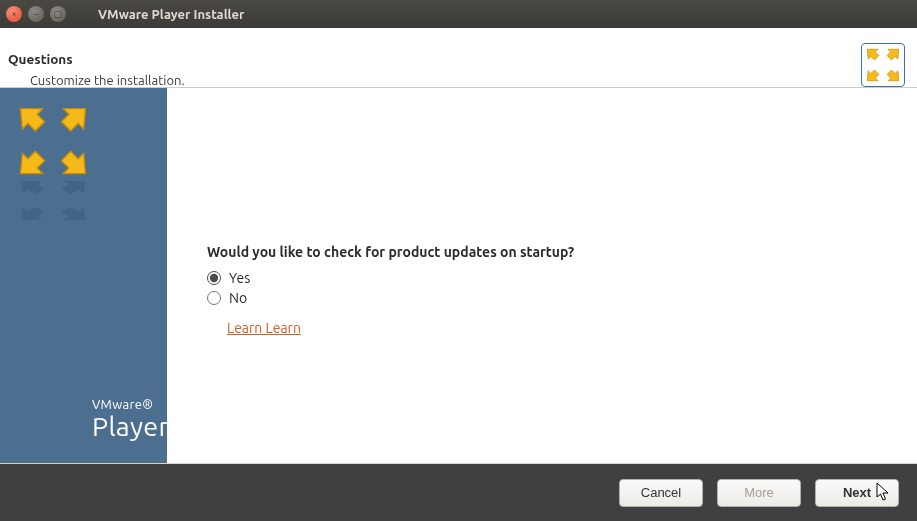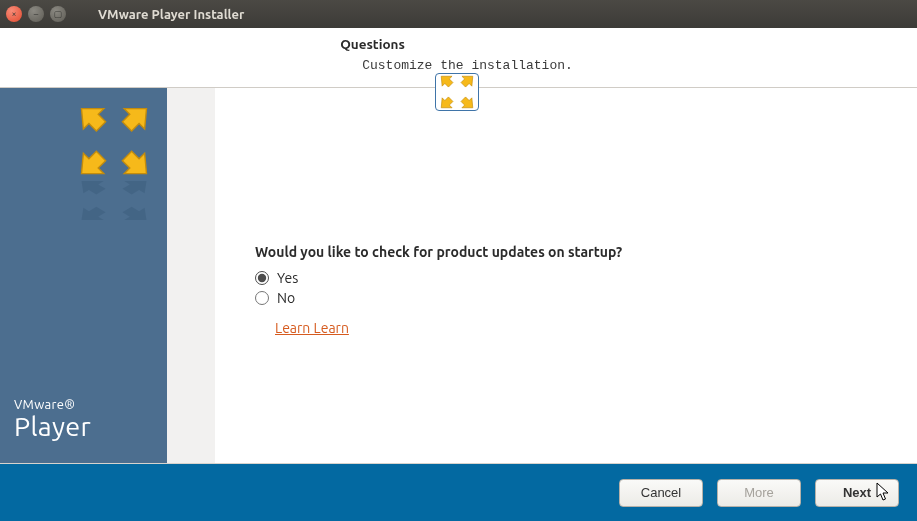--- a/index.html
+++ b/index.html
@@ -36,36 +36,34 @@
       color: #dfdbd2;
       font-size: 13px;
       font-weight: bold;
       margin-left: 26px;
     }
     .header {
       height: 60px;
       background: #fff;
       border-bottom: 1px solid #d0ccc6;
       display: flex;
-      align-items: center;
+      align-items: flex-end;
       padding: 8px 12px 0 8px;
       position: relative;
-      flex-direction: column;
     }
     .header-left { flex: 1; }
     .header-title {
       font-weight: bold;
       font-size: 13.5px;
       color: #2b2b2b;
     }
     .header-sub {
       font-size: 13px;
       color: #3a3a3a;
       margin: 6px 0 0 22px;
-      font-family: Liberation Mono, monospace;
     }
     .header-icon {
       width: 44px;
       height: 44px;
       border: 1px solid #3f74a8;
       border-radius: 4px;
       background: #fff;
       display: flex;
       align-items: center;
       justify-content: center;
@@ -74,31 +72,30 @@
       display: flex;
       height: 375px;
     }
     .side-panel {
       width: 167px;
       background: #4c6e8f;
       position: relative;
       padding: 16px 14px 14px 14px;
       color: #fff;
       display: flex;
-      flex-direction: column;
+      flex-direction: row;
     }
     .logo-wrap { text-align: right; }
     .brand-block { margin-top: auto; margin-bottom: 8px; }
     .brand-sm { font-size: 13px; letter-spacing: .3px; }
     .brand-lg { font-size: 27px; font-weight: 400; letter-spacing: .3px; }
     .content {
       flex: 1;
       background: #fff;
       padding: 0 0 0 40px;
-      margin-left: 48px;
     }
     .question {
       margin-top: 156px;
       font-size: 14px;
       font-weight: bold;
       color: #2b2b2b;
     }
     .options { margin-top: 8px; }
     .opt-row {
       display: flex;
@@ -114,21 +111,21 @@
     .learn-more {
       margin: 12px 0 0 20px;
       color: #d65b1f;
       text-decoration: underline;
       font-size: 14px;
       display: inline-block;
       cursor: pointer;
     }
     .footer {
       height: 58px;
-      background: #0369a1;
+      background: #404040;
       border-top: 1px solid #d7d3cd;
       display: flex;
       justify-content: flex-end;
       align-items: center;
       gap: 14px;
       padding: 0 18px;
     }
     .btn {
       min-width: 84px;
       height: 28px;

